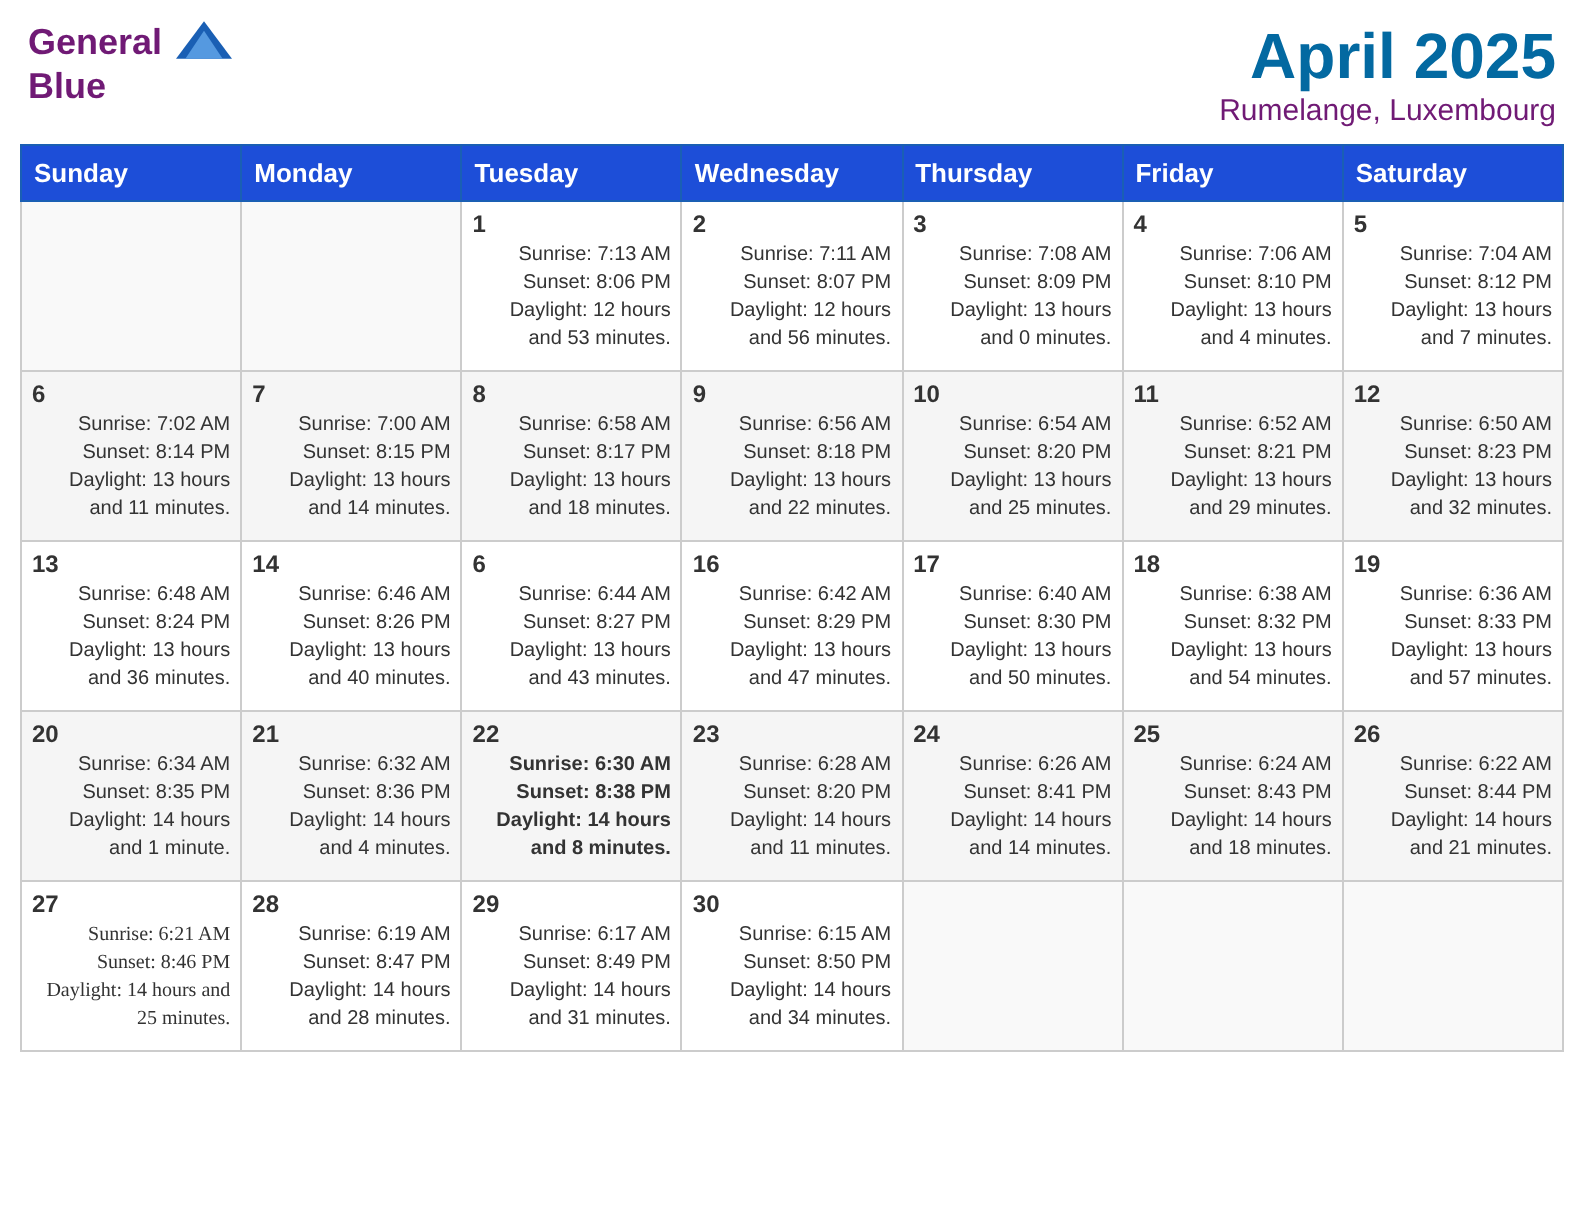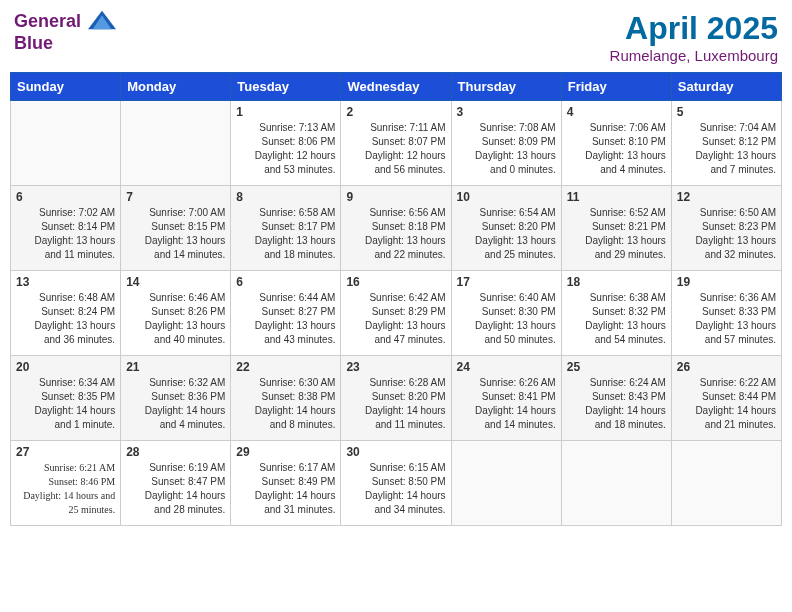--- a/index.html
+++ b/index.html
@@ -255,21 +255,21 @@
 Daylight: 14 hours and 1 minute.</div>
         </td>
         <td>
           <span class="day-number">21</span>
           <div class="day-info" style="white-space: pre-line;">Sunrise: 6:32 AM
 Sunset: 8:36 PM
 Daylight: 14 hours and 4 minutes.</div>
         </td>
         <td>
           <span class="day-number">22</span>
-          <div class="day-info" style="white-space: pre-line;">Sunrise: 6:30 AM
+          <div class="day-info" style="white-space: pre-line; font-weight: bold;">Sunrise: 6:30 AM
 Sunset: 8:38 PM
 Daylight: 14 hours and 8 minutes.</div>
         </td>
         <td>
           <span class="day-number">23</span>
           <div class="day-info" style="white-space: pre-line;">Sunrise: 6:28 AM
 Sunset: 8:20 PM
 Daylight: 14 hours and 11 minutes.</div>
         </td>
         <td>

